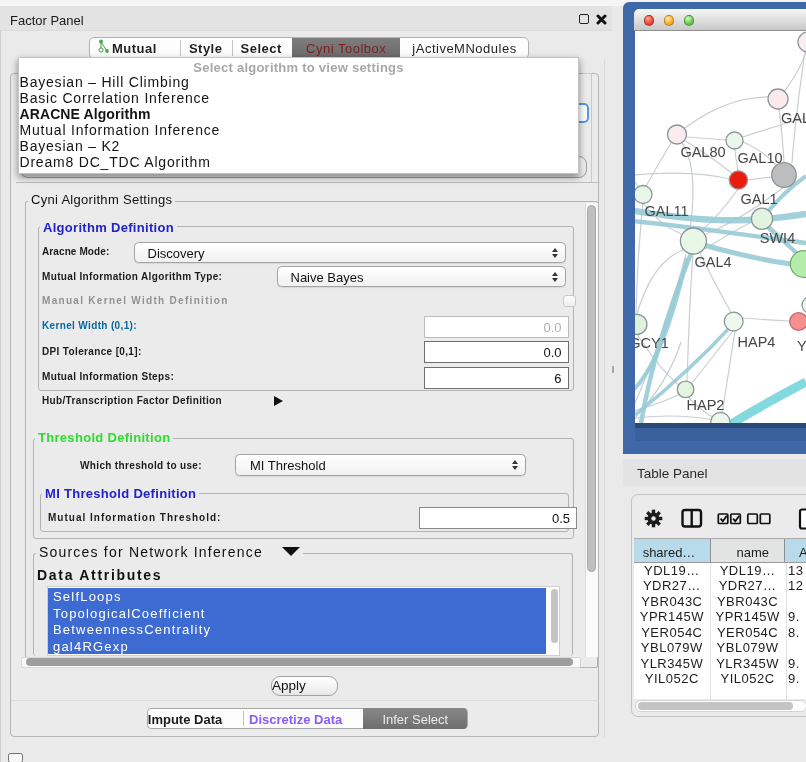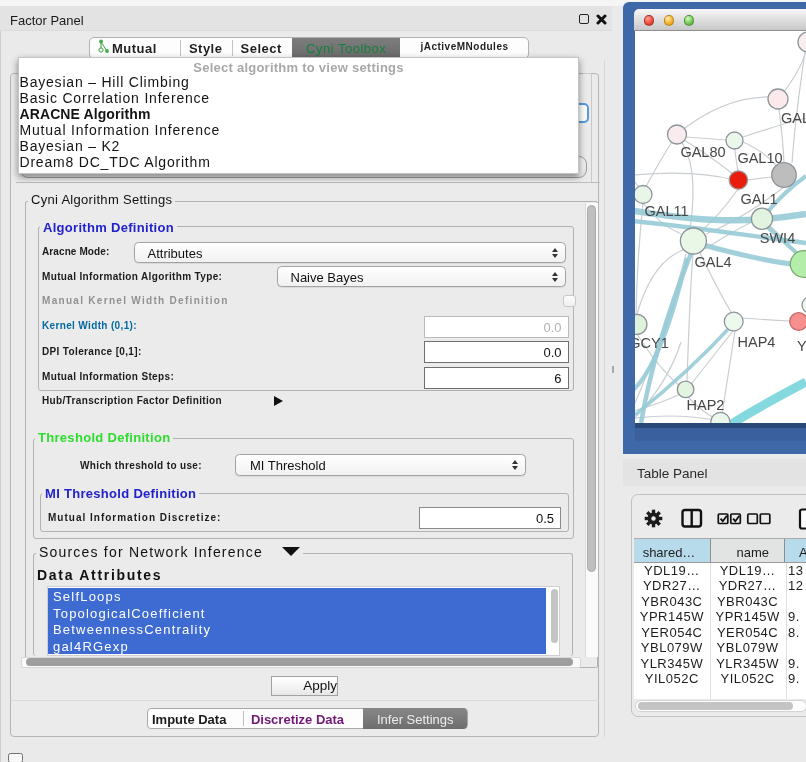--- a/index.html
+++ b/index.html
@@ -44,34 +44,34 @@
 <div class="abs" style="left:292px;top:37.5px;width:108.3px;height:20.5px;background:linear-gradient(#7d7d7d,#6a6a6a)"></div>
 <svg class="abs" style="left:97px;top:38px" width="14" height="16" viewBox="0 0 14 16">
  <path d="M4,4 L4,11.5 M4.5,4.5 L9.5,12.5" stroke="#3f9e3f" stroke-width="1" fill="none"></path>
  <circle cx="4" cy="3.5" r="1.9" fill="#44ac44"></circle>
  <circle cx="4" cy="12" r="2.1" fill="#ffffff" stroke="#3f9e3f" stroke-width="1"></circle>
  <circle cx="10" cy="13" r="1.9" fill="#44ac44"></circle>
 </svg>
 <div class="abs" style="left:112px;top:41px;font-size:13px;font-weight:bold;letter-spacing:0.5px;color:#1f1f1f">Mutual</div>
 <div class="abs" style="left:179.7px;top:41px;width:52px;text-align:center;font-size:13px;font-weight:bold;letter-spacing:0.5px;color:#1f1f1f">Style</div>
 <div class="abs" style="left:231.7px;top:41px;width:59px;text-align:center;font-size:13px;font-weight:bold;letter-spacing:0.5px;color:#1f1f1f">Select</div>
-<div class="abs" style="left:292px;top:41px;width:108.3px;text-align:center;font-size:13px;letter-spacing:0.5px;color:#15803d">Cyni Toolbox</div>
-<div class="abs" style="left:400.5px;top:41px;width:128px;text-align:center;font-size:10px;font-weight:bold;letter-spacing:0.5px;color:#1f1f1f">jActiveMNodules</div>
+<div class="abs" style="left:292px;top:41px;width:108.3px;text-align:center;font-size:13px;letter-spacing:0.5px;color:#7f1d1d">Cyni Toolbox</div>
+<div class="abs" style="left:400.5px;top:41px;width:128px;text-align:center;font-size:13px;font-weight:normal;letter-spacing:0.5px;color:#1f1f1f">jActiveMNodules</div>
 
 <div class="abs" style="left:16px;top:182px;width:584px;height:1px;background:#bdbdbd"></div>
 
 <div class="fs" style="left:24.5px;top:200.5px;width:573px;height:467.5px;border-radius:2px"></div>
 <div class="leg" style="left:28px;top:192.5px;color:#111">Cyni Algorithm Settings</div>
 
 <div class="fs" style="left:37.5px;top:226px;width:536px;height:165px"></div>
 <div class="leg" style="left:40px;top:220.5px;color:#2222cc;font-weight:bold">Algorithm Definition</div>
 
 <div class="lbl" style="left:42px;top:246px;letter-spacing:0.1px">Aracne Mode:</div>
 <div class="combo" style="left:133.5px;top:242px;width:432.5px;height:21px">
-    <span class="t" style="left:13px">Attributes</span>
+    <span class="t" style="left:13px">Discovery</span>
     <span class="spin">
       <span class="u"></span>
       <span class="d"></span>
     </span>
   </div>
 
 <div class="lbl" style="left:42px;top:270.5px">Mutual Information Algorithm Type:</div>
 <div class="combo" style="left:276.5px;top:266px;width:289.5px;height:21px">
     <span class="t" style="left:13px">Naive Bayes</span>
     <span class="spin">
@@ -109,51 +109,51 @@
     <span class="t" style="left:14px;top:3.5px">MI Threshold</span>
     <span class="spin">
       <span class="u"></span>
       <span class="d"></span>
     </span>
   </div>
 
 <div class="fs" style="left:40px;top:493px;width:529px;height:39px"></div>
 <div class="leg" style="left:42px;top:486.5px;color:#2222cc;font-weight:bold">MI Threshold Definition</div>
 
-<div class="lbl" style="left:48px;top:511.5px;letter-spacing:1.0px">Mutual Information Discretize:</div>
-<div class="tf" style="left:419px;top:506.5px;width:142px;height:22px;border:1px solid #8a8a8a">
+<div class="lbl" style="left:48px;top:511.5px;letter-spacing:1.0px">Mutual Information Threshold:</div>
+<div class="tf" style="left:419px;top:506.5px;width:158px;height:22px;border:1px solid #8a8a8a">
     <span>0.5</span>
   </div>
 
 <div class="fs" style="left:32.5px;top:553px;width:540px;height:103px;border-bottom:none"></div>
 <div class="leg" style="left:36px;top:546px;color:#111;font-size:14px;letter-spacing:1.2px">Sources for Network Inference <span style="display:inline-block;vertical-align:middle;margin-top:-3px;margin-left:14px;width:0;height:0;border-left:9.5px solid transparent;border-right:9.5px solid transparent;border-top:9px solid #111"></span></div>
 
 <div class="abs" style="left:37px;top:566.5px;font-size:14px;font-weight:bold;letter-spacing:1.7px;color:#111;white-space:nowrap">Data Attributes</div>
 
 <div class="abs" style="left:46.5px;top:586px;width:513.5px;height:70px;background:#fff;border:1px solid #cfcfcf"></div>
 <div class="abs" style="left:47.5px;top:587.5px;width:498.5px;height:66.5px;background:#3e6bd2"></div>
 <div class="abs" style="left:53px;top:589px;font-size:13px;letter-spacing:1.2px;color:#fff;line-height:16.6px">SelfLoops<br>TopologicalCoefficient<br>BetweennessCentrality<br>gal4RGexp</div>
 <div class="abs" style="left:550.5px;top:589px;width:7px;height:54px;background:#c4c4c4;border-radius:3.5px"></div>
 
 <div class="abs" style="left:584.5px;top:203px;width:13px;height:454px;background:#fafafa;border-left:1px solid #dadada"></div>
 <div class="abs" style="left:586.5px;top:205px;width:9px;height:367px;background:#bfbfbf;border:1px solid #a9a9a9;border-radius:5px"></div>
 
 <div class="abs" style="left:21px;top:656.5px;width:560px;height:11.5px;background:#fafafa;border:1px solid #d8d8d8;border-radius:2px"></div>
 <div class="abs" style="left:26px;top:658.2px;width:547px;height:8.3px;background:#9e9e9e;border-radius:4px"></div>
 
-<div class="abs" style="left:271px;top:676px;width:67px;height:19.5px;background:linear-gradient(#ffffff,#f2f2f2 60%,#e6e6e6);border:1px solid #a2a2a2;border-radius:0;text-align:right;font-size:13.5px;color:#111;line-height:18px">Apply</div>
+<div class="abs" style="left:271px;top:676px;width:67px;height:19.5px;background:linear-gradient(#ffffff,#f2f2f2 60%,#e6e6e6);border:1px solid #a2a2a2;border-radius:9px;text-align:left;font-size:13.5px;color:#111;line-height:18px">Apply</div>
 
 <div class="abs" style="left:11px;top:700px;width:588px;height:1px;background:#dadada"></div>
 
 <div class="abs" style="left:146.5px;top:708px;width:321px;height:20.5px;background:#fdfdfd;border:1px solid #a8a8a8;border-radius:4px"></div>
 <div class="abs" style="left:242.5px;top:710.5px;width:1px;height:15px;background:#c0c0c0"></div>
 <div class="abs" style="left:363.3px;top:708px;width:104.2px;height:20.5px;background:linear-gradient(#888888,#6e6e6e);border-radius:0 4px 4px 0"></div>
-<div class="abs" style="left:152px;top:711.5px;width:96px;text-align:left;font-size:13px;font-weight:bold;color:#1b1b1b">Impute Data</div>
-<div class="abs" style="left:237px;top:711.5px;width:121px;text-align:center;font-size:13px;font-weight:bold;color:#701a75">Discretize Data</div>
-<div class="abs" style="left:363.3px;top:711.5px;width:104px;text-align:center;font-size:13px;color:#ececec">Infer Settings</div>
+<div class="abs" style="left:137px;top:711.5px;width:96px;text-align:center;font-size:13px;font-weight:bold;color:#1b1b1b">Impute Data</div>
+<div class="abs" style="left:249px;top:711.5px;width:121px;font-size:13px;font-weight:bold;color:#8b5cf6">Discretize Data</div>
+<div class="abs" style="left:363.3px;top:711.5px;width:104px;text-align:center;font-size:13px;color:#ececec">Infer Select</div>
 
 <div class="abs" style="left:8px;top:753px;width:15px;height:10px;border:1.8px solid #6f6f6f;border-radius:2.5px;background:#f8f8f8"></div>
 
 <div class="abs" style="left:20px;top:156px;width:567px;height:22px;border:1px solid #9f9f9f;border-radius:8px;background:#f1f1f1;box-shadow:inset 0 -2px 3px rgba(0,0,0,0.07)"></div>
 <div class="abs" style="left:562px;top:103px;width:27px;height:20px;border:2.5px solid #569add;border-radius:5px;background:#fdfdfd"></div>
 
 <div class="abs" style="left:18px;top:57px;width:561px;height:117px;background:#fff;border:1px solid #c4c4c4;box-shadow:0 3px 7px rgba(0,0,0,0.45)">
  <div class="abs" style="left:0;top:2px;width:100%;text-align:center;font-size:13px;font-weight:bold;letter-spacing:0.25px;color:#a8a8a8">Select algorithm to view settings</div>
  <div class="abs" style="left:0.5px;top:15.5px;font-size:14px;letter-spacing:0.8px;color:#141414;line-height:16px">Bayesian – Hill Climbing<br>Basic Correlation Inference<br><b style="letter-spacing:0.1px">ARACNE Algorithm</b><br>Mutual Information Inference<br>Bayesian – K2<br>Dream8 DC_TDC Algorithm</div>
 </div>

